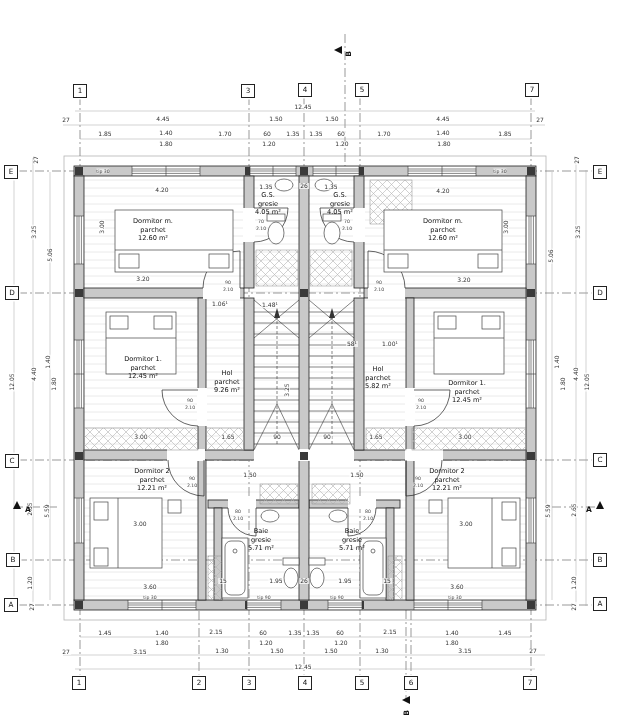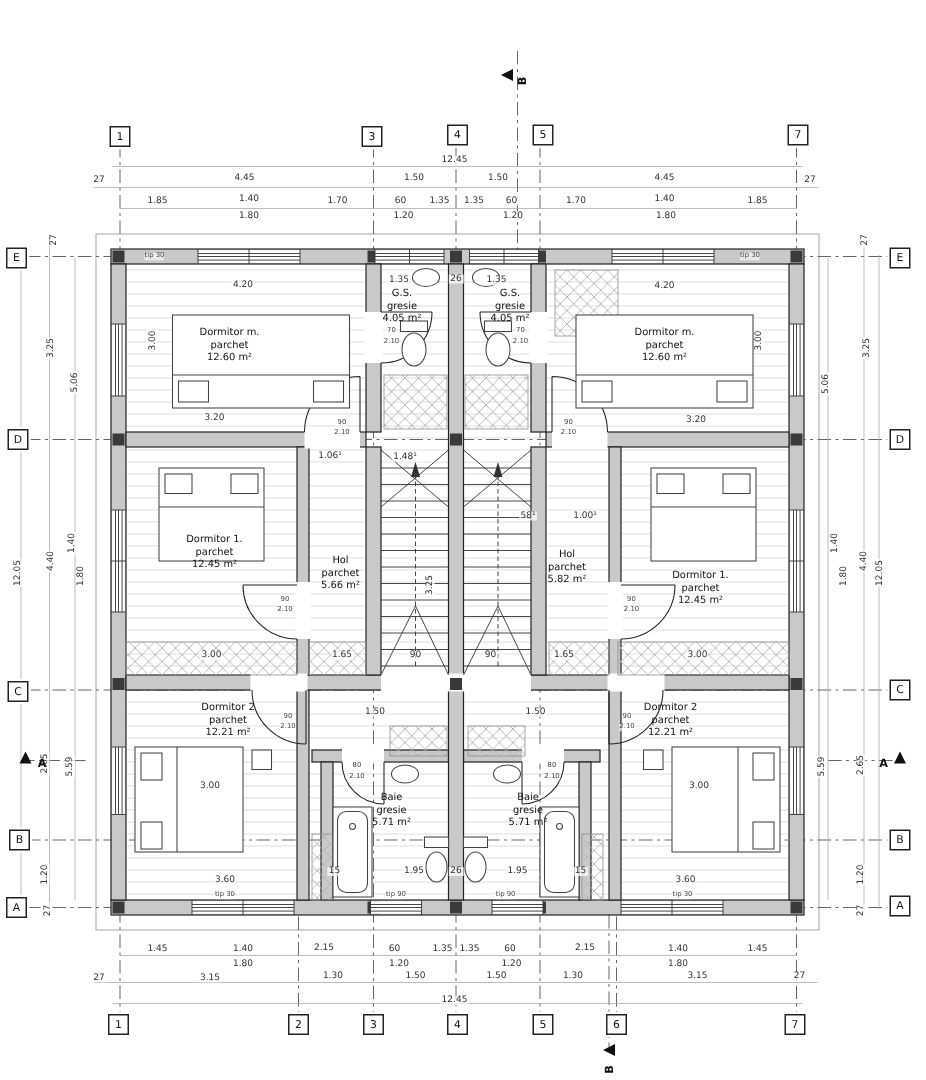--- a/index.html
+++ b/index.html
@@ -417,21 +417,21 @@
         <div>12.45 m²</div>
       </div>
       <div class="room-label" style="left: 467px; top: 384px;">
         <div>Dormitor 1.</div>
         <div>parchet</div>
         <div>12.45 m²</div>
       </div>
       <div class="room-label" style="left: 227px; top: 374px;">
         <div>Hol</div>
         <div>parchet</div>
-        <div>5.66 m²</div>
+        <div>9.26 m²</div>
       </div>
       <div class="room-label" style="left: 378px; top: 370px;">
         <div>Hol</div>
         <div>parchet</div>
         <div>5.82 m²</div>
       </div>
       <div class="room-label" style="left: 152px; top: 472px;">
         <div>Dormitor 2</div>
         <div>parchet</div>
         <div>12.21 m²</div>

